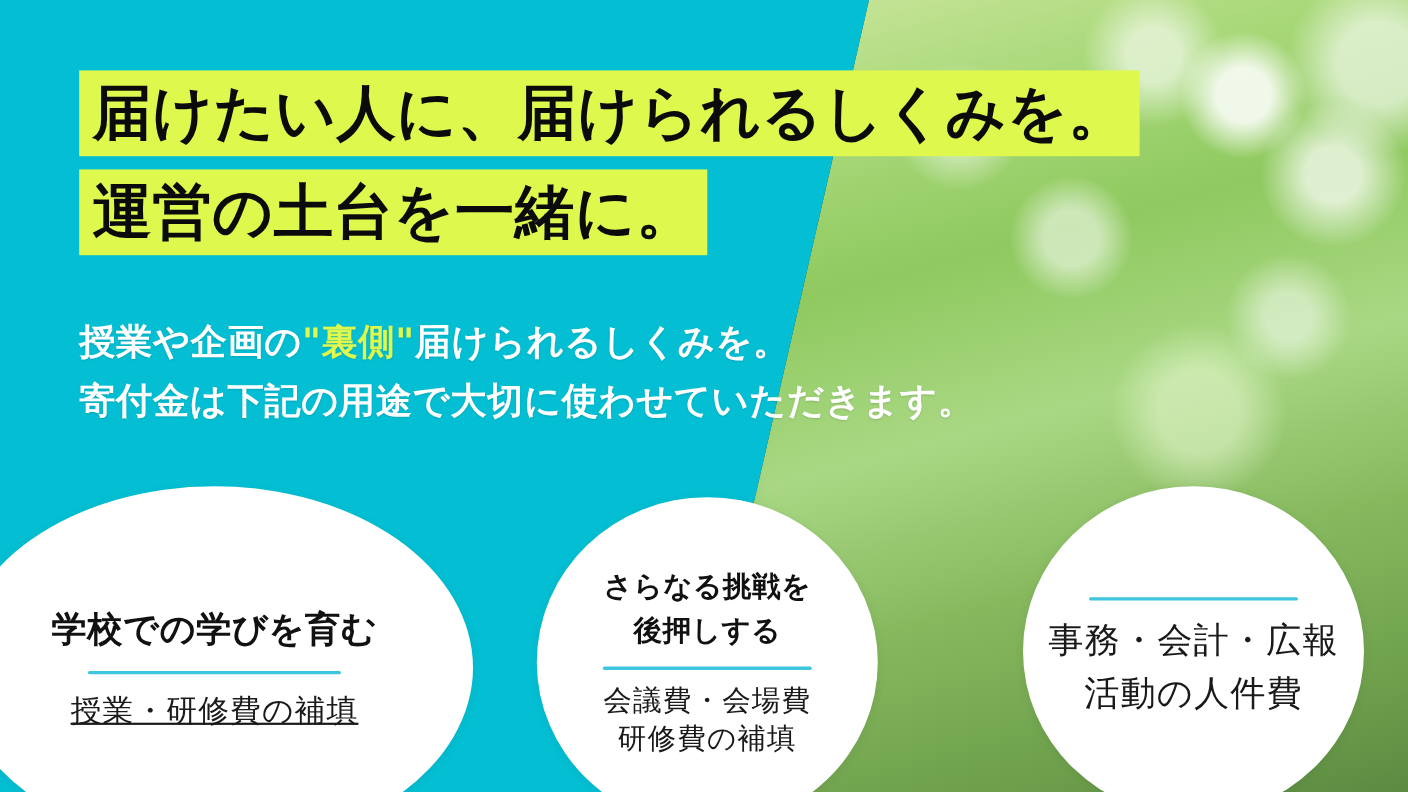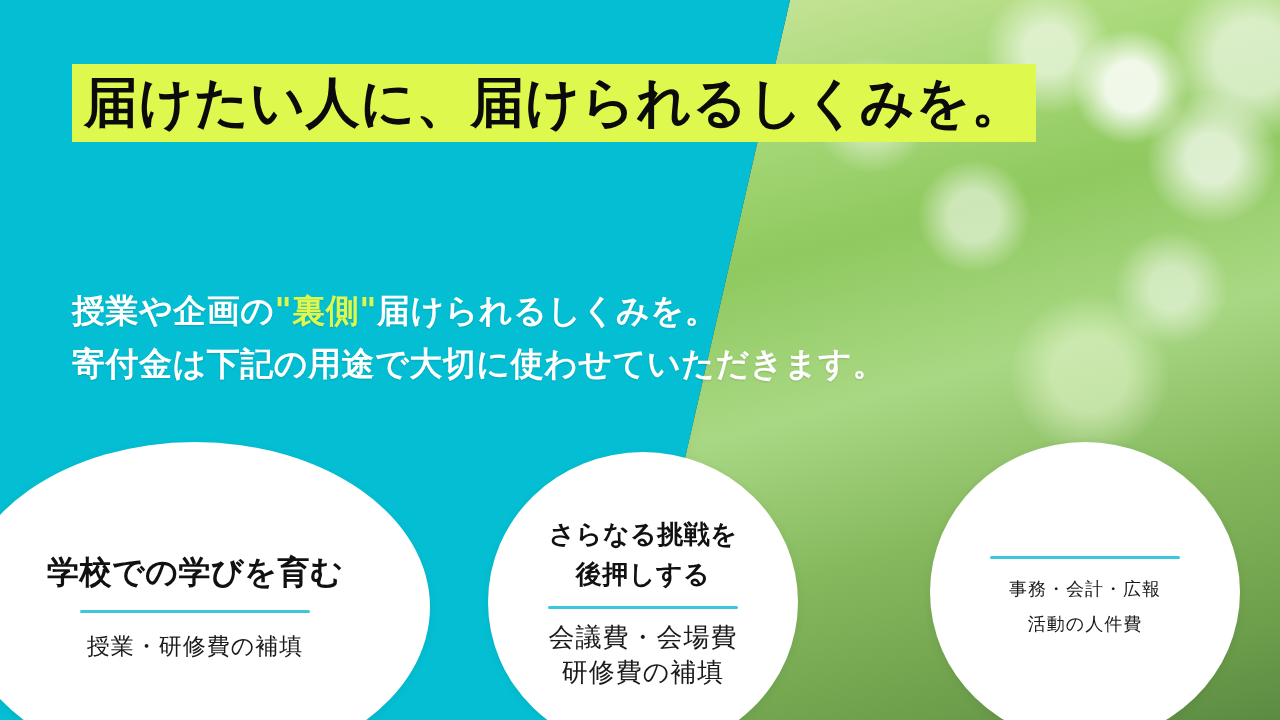--- a/index.html
+++ b/index.html
@@ -320,21 +320,21 @@
 
   
   #badge-1 {
     left: -40px;
     top: 442px;
     width: 470px;
     height: 330px;
   }
   #badge-1 .badge-title { font-size: 32px; line-height: 42px; }
   #badge-1 .badge-divider { width: 230px; margin: 17px 0 15px; }
-  #badge-1 .badge-body { font-size: 23px; line-height: 36px; }
+  #badge-1 .badge-body { font-size: 28px; line-height: 36px; text-decoration: underline; }
 
   
   #badge-2 {
     left: 488px;
     top: 452px;
     width: 310px;
     height: 300px;
   }
   #badge-2 .badge-title { font-size: 26px; line-height: 40px; }
   #badge-2 .badge-divider { width: 190px; margin: 12px 0 11px; }
@@ -342,21 +342,21 @@
 
   
   #badge-3 {
     left: 930px;
     top: 442px;
     width: 310px;
     height: 300px;
   }
   #badge-3 .badge-title { font-size: 30px; line-height: 40px; }
   #badge-3 .badge-divider { width: 190px; margin: 13px 0 12px; }
-  #badge-3 .badge-body { font-size: 18px; line-height: 35px; }
+  #badge-3 .badge-body { font-size: 32px; line-height: 48px; }
 </style>
 </head>
 <body>
 
 <div id="slide">
 
   <div class="photo-layer">
     <div class="photo"></div>
     <div class="photo-post"></div>
     <div class="photo-post2"></div>
@@ -388,20 +388,21 @@
       <div class="p2-lens-r"></div>
       <div class="p2-bridge"></div>
     </div>
     <div class="p2-body"></div>
   </div>
 
   <div class="teal-panel"></div>
 
   <div class="headline">
     <span class="hl-line">届けたい人に、届けられるしくみを。</span>
+    <span class="hl-line second">運営の土台を一緒に。</span>
   </div>
 
   <div class="subtitle">
     <div><span>授業や企画の</span><span class="hl">"裏側"</span><span>届けられるしくみを。</span></div>
     <div>寄付金は下記の用途で大切に使わせていただきます。</div>
   </div>
 
   <div class="badge" id="badge-1">
     <div class="badge-title">学校での学びを育む</div>
     <div class="badge-divider"></div>

